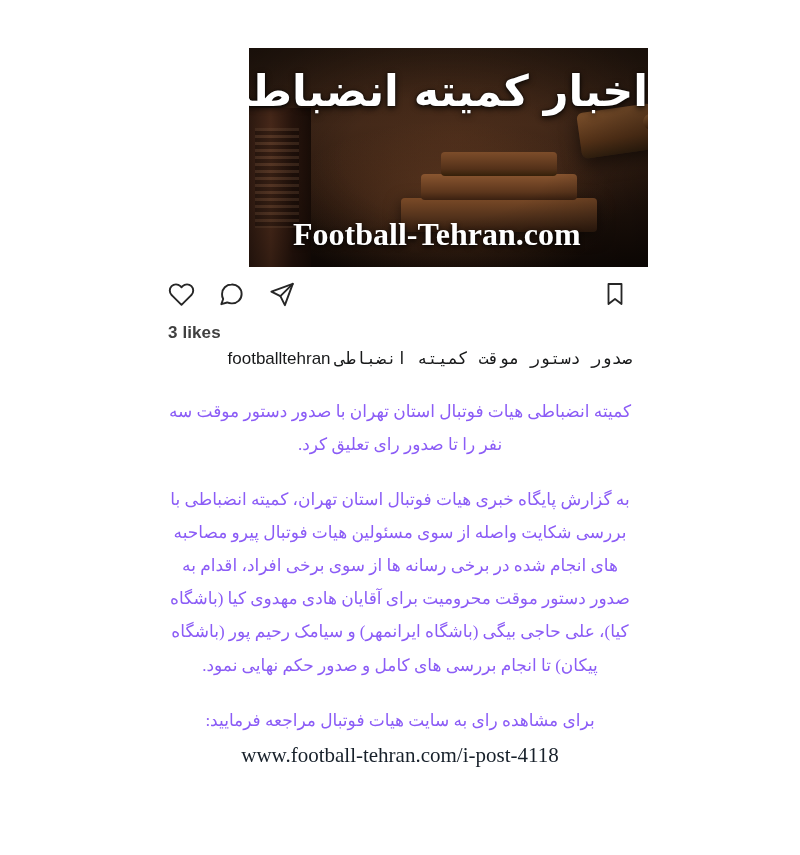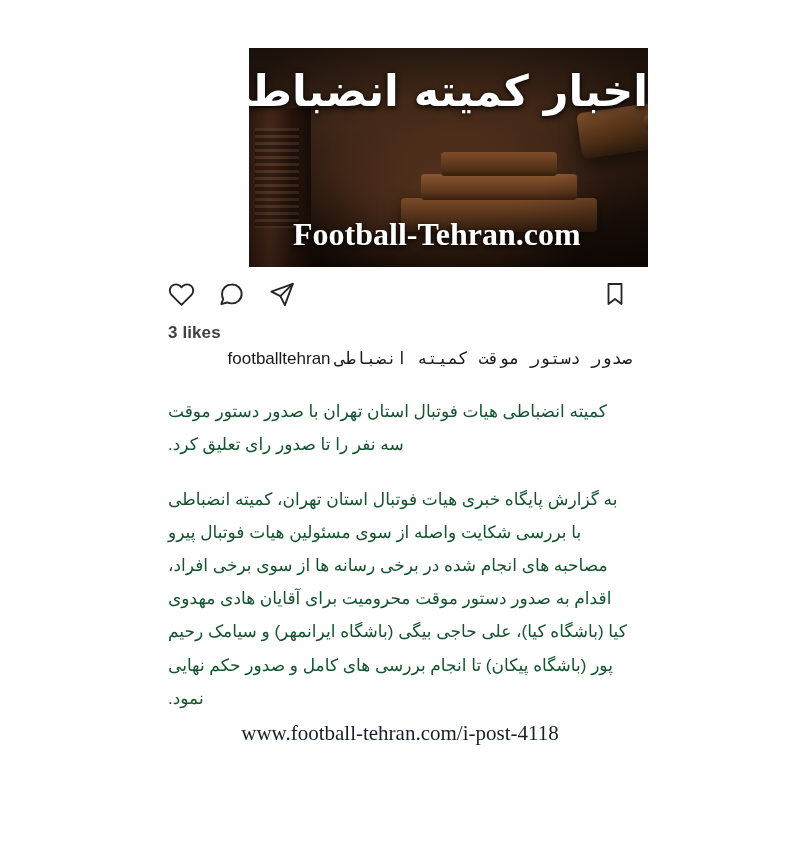--- a/index.html
+++ b/index.html
@@ -190,25 +190,25 @@
     color: #18191a;
     margin-top: 20px;
   }
   .caption-headline {
     font-family: Liberation Mono, monospace;
     font-size: 17px;
   }
   .body {
     padding: 0 16px;
     direction: rtl;
-    text-align: left;
-    font-family: Liberation Sans, sans-serif;
+    text-align: center;
+    font-family: Liberation Serif, serif;
     font-size: 17px;
     line-height: 1.95;
-    color: #14532d;
+    color: #8b5cf6;
   }
   .body p { margin: 22px 0 0 0; }
   .link {
     padding: 6px 16px 0 16px;
     direction: ltr;
     text-align: center;
     font-family: "Liberation Serif", serif;
     font-size: 21px;
     color: #17202a;
   }
@@ -261,17 +261,18 @@
   <div class="likes">3 likes</div>
 
   <div class="caption">
     <span class="caption-headline">صدور دستور موقت کمیته انضباطی</span>
     <span class="username">footballtehran</span>
   </div>
 
   <div class="body">
     <p>کمیته انضباطی هیات فوتبال استان تهران با صدور دستور موقت سه نفر را تا صدور رای تعلیق کرد.</p>
     <p>به گزارش پایگاه خبری هیات فوتبال استان تهران، کمیته انضباطی با بررسی شکایت واصله از سوی مسئولین هیات فوتبال پیرو مصاحبه های انجام شده در برخی رسانه ها از سوی برخی افراد، اقدام به صدور دستور موقت محرومیت برای آقایان هادی مهدوی کیا (باشگاه کیا)، علی حاجی بیگی (باشگاه ایرانمهر) و سیامک رحیم پور (باشگاه پیکان) تا انجام بررسی های کامل و صدور حکم نهایی نمود.</p>
+    <p>برای مشاهده رای به سایت هیات فوتبال مراجعه فرمایید:</p>
   </div>
 
   <div class="link">www.football-tehran.com/i-post-4118</div>
 
 </div>
 
 </body></html>

